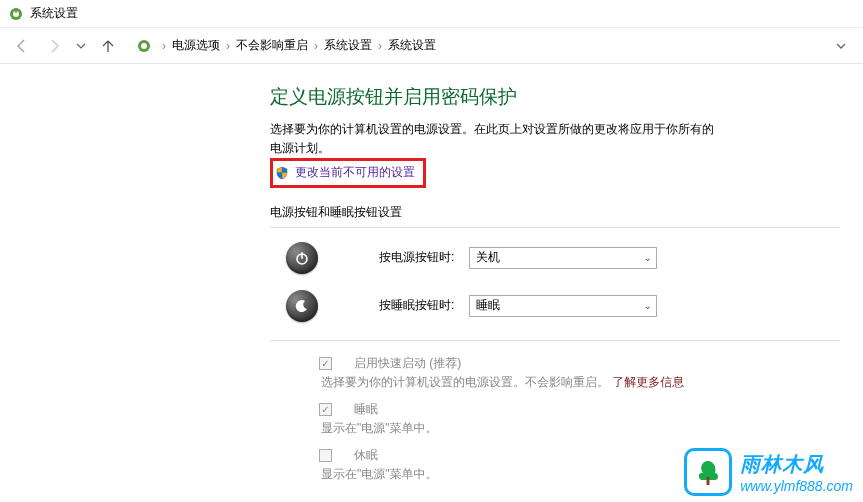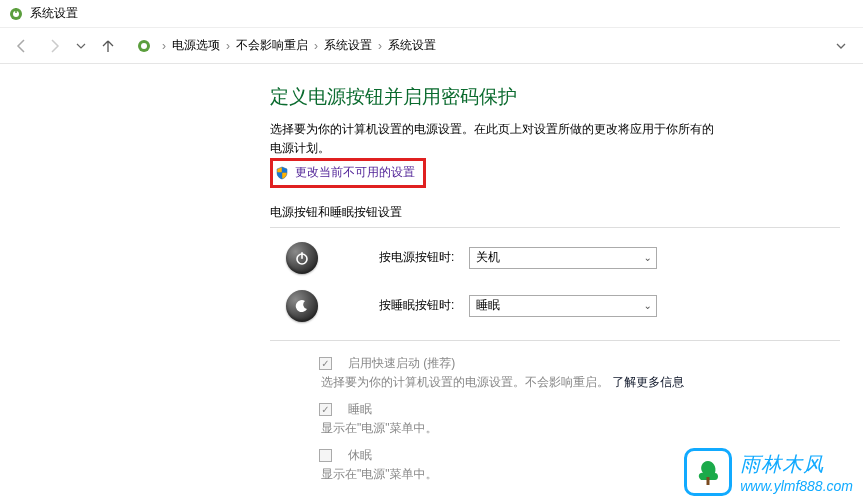--- a/index.html
+++ b/index.html
@@ -138,21 +138,21 @@
     .shutdown-section {
       margin-top: 18px;
     }
     .checkbox-item {
       margin-bottom: 6px;
       padding-left: 16px;
     }
     .checkbox-row {
       display: flex;
       align-items: center;
-      gap: 16px;
+      gap: 22px;
       padding-left: 33px;
     }
     .fake-checkbox {
       width: 13px; height: 13px;
       border: 1px solid #aaa;
       background: #f5f5f5;
       display: inline-flex;
       align-items: center;
       justify-content: center;
       font-size: 10px;
@@ -166,42 +166,42 @@
       color: #888;
     }
     .checkbox-desc {
       font-size: 12px;
       color: #888;
       padding-left: 35px;
       margin-top: 2px;
       margin-bottom: 10px;
     }
     .link-text {
-      color: #0f172a;
+      color: #7f1d1d;
       cursor: pointer;
     }
     .watermark {
       position: absolute;
       right: 10px;
       bottom: 6px;
       display: flex;
       align-items: center;
       gap: 8px;
     }
     .wm-icon {
       width: 48px; height: 48px;
       border: 3px solid #11aaff;
       border-radius: 10px;
       display: inline-flex; align-items: center; justify-content: center;
       background: #fff;
     }
     .wm-text { display: flex; flex-direction: column; }
     .wm-cn {
       font-size: 20px;
-      font-weight: normal;
+      font-weight: bold;
       font-style: italic;
       color: #11aaff;
       letter-spacing: 1px;
     }
     .wm-url {
       font-size: 14px;
       font-weight: normal;
       font-style: italic;
       color: #11aaff;
     }

